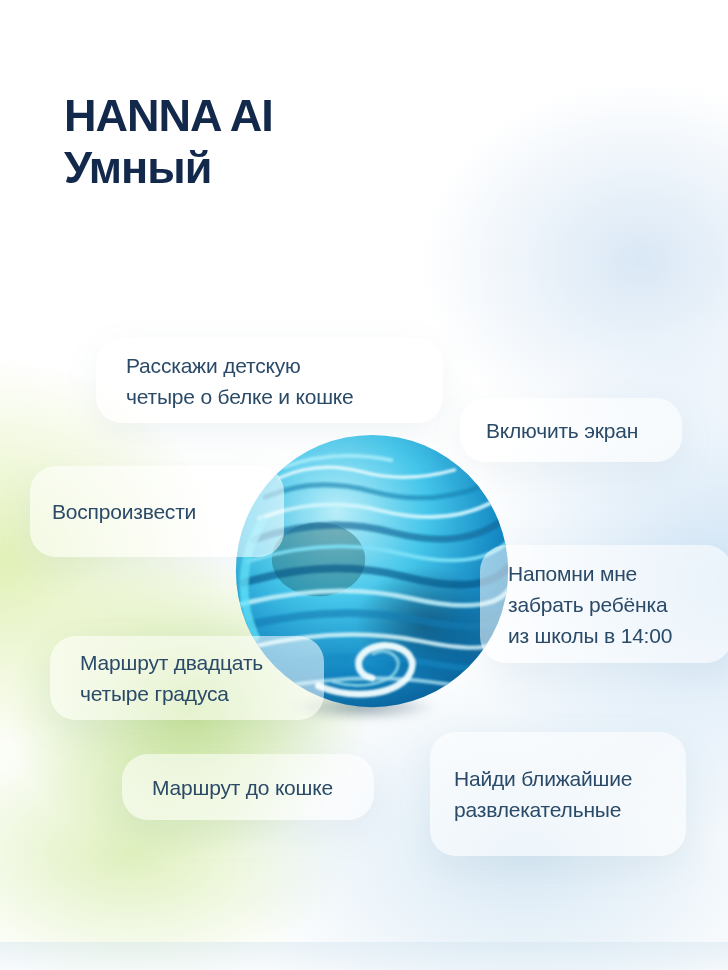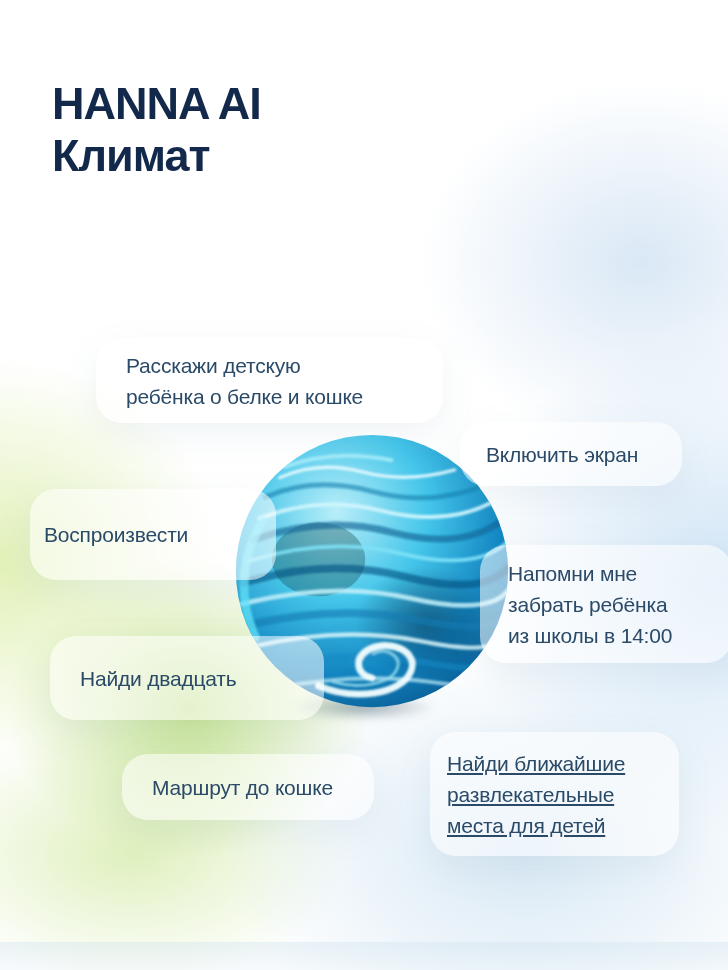--- a/index.html
+++ b/index.html
@@ -26,35 +26,35 @@
   .orb-shadow{position:absolute;left:258px;top:688px;width:210px;height:38px;
     background:radial-gradient(50% 50% at 50% 50%, rgba(6,44,62,.42), rgba(6,44,62,0) 70%);
     border-radius:50%;filter:blur(4px);}
   
   .bubble{position:absolute;border-radius:26px;background:rgba(255,255,255,.55);
     box-shadow:0 12px 34px rgba(110,145,165,.10);
     display:flex;flex-direction:column;justify-content:center;
     color:#2a4a68;font-size:21px;line-height:31px;letter-spacing:-0.2px;}
   .bl{white-space:nowrap;}
   .b1{left:96px; top:338px;width:317px;height:85px; padding-left:30px;}
-  .b2{left:460px;top:422px;width:196px;height:64px; padding-left:26px;}
-  .b3{left:30px; top:489px;width:232px;height:91px; padding-left:14px;}
+  .b2{left:460px;top:398px;width:196px;height:64px; padding-left:26px;}
+  .b3{left:30px; top:466px;width:232px;height:91px; padding-left:22px;}
   .b4{left:480px;top:545px;width:224px;height:118px;padding-left:28px;}
   .b5{left:50px; top:636px;width:244px;height:84px; padding-left:30px;}
   .b6{left:122px;top:754px;width:222px;height:66px; padding-left:30px;}
-  .b7{left:430px;top:732px;width:232px;height:124px;padding-left:17px;text-decoration:underline;}
+  .b7{left:430px;top:732px;width:232px;height:124px;padding-left:24px;}
 </style>
 </head>
 <body>
 
 <div class="canvas">
 
-  <h1 class="title" style="margin:0;">
+  <h1 class="title" style="margin:12px;">
     <span class="line">HANNA AI</span>
-    <span class="line">Климат</span>
+    <span class="line">Умный</span>
   </h1>
 
   <div class="orb-shadow"></div>
 
   <div class="orb-wrap">
     <svg width="292" height="282" viewBox="0 0 300 290">
       <defs>
         <radialGradient id="orbBase" cx="38%" cy="28%" r="88%">
           <stop offset="0" stop-color="#b9eef9"></stop>
           <stop offset="0.35" stop-color="#45c6ea"></stop>
@@ -93,45 +93,45 @@
           <path d="M110,256 C138,264 170,258 176,242 C181,228 163,220 151,227" stroke="#9adfef" stroke-width="3" opacity="0.8"></path>
           <path d="M38,90 A125,125 0 0 0 30,210" stroke="#62e4fa" stroke-width="9" opacity="0.75"></path>
           <path d="M60,35 Q110,16 170,28" stroke="#aeeffb" stroke-width="4" opacity="0.8"></path>
         </g>
       </g>
     </svg>
   </div>
 
   <div class="bubble b1">
     <div class="bl">Расскажи детскую</div>
-    <div class="bl">ребёнка о белке и кошке</div>
+    <div class="bl">четыре о белке и кошке</div>
   </div>
 
   <div class="bubble b2">
     <div class="bl">Включить экран</div>
   </div>
 
   <div class="bubble b3">
     <div class="bl">Воспроизвести</div>
   </div>
 
   <div class="bubble b4">
     <div class="bl">Напомни мне</div>
     <div class="bl">забрать ребёнка</div>
     <div class="bl">из школы в 14:00</div>
   </div>
 
   <div class="bubble b5">
-    <div class="bl">Найди двадцать</div>
+    <div class="bl">Маршрут двадцать</div>
+    <div class="bl">четыре градуса</div>
   </div>
 
   <div class="bubble b6">
     <div class="bl">Маршрут до кошке</div>
   </div>
 
   <div class="bubble b7">
     <div class="bl">Найди ближайшие</div>
     <div class="bl">развлекательные</div>
-    <div class="bl">места для детей</div>
   </div>
 
   <div class="bottom-band"></div>
 </div>
 
 </body></html>

